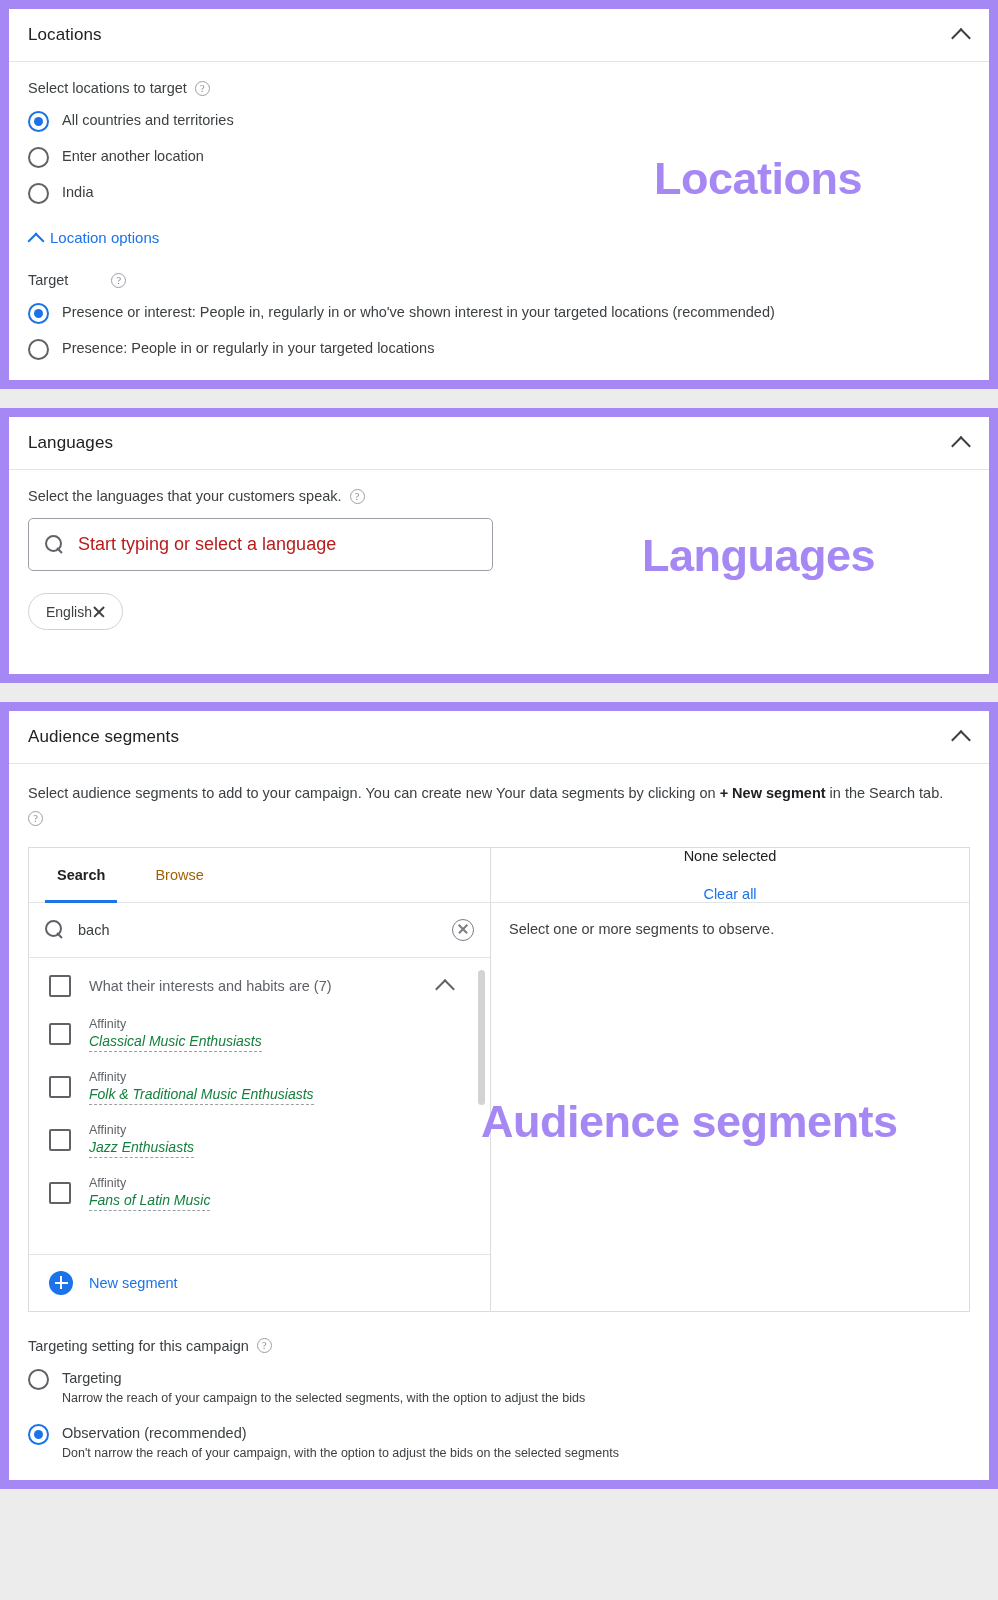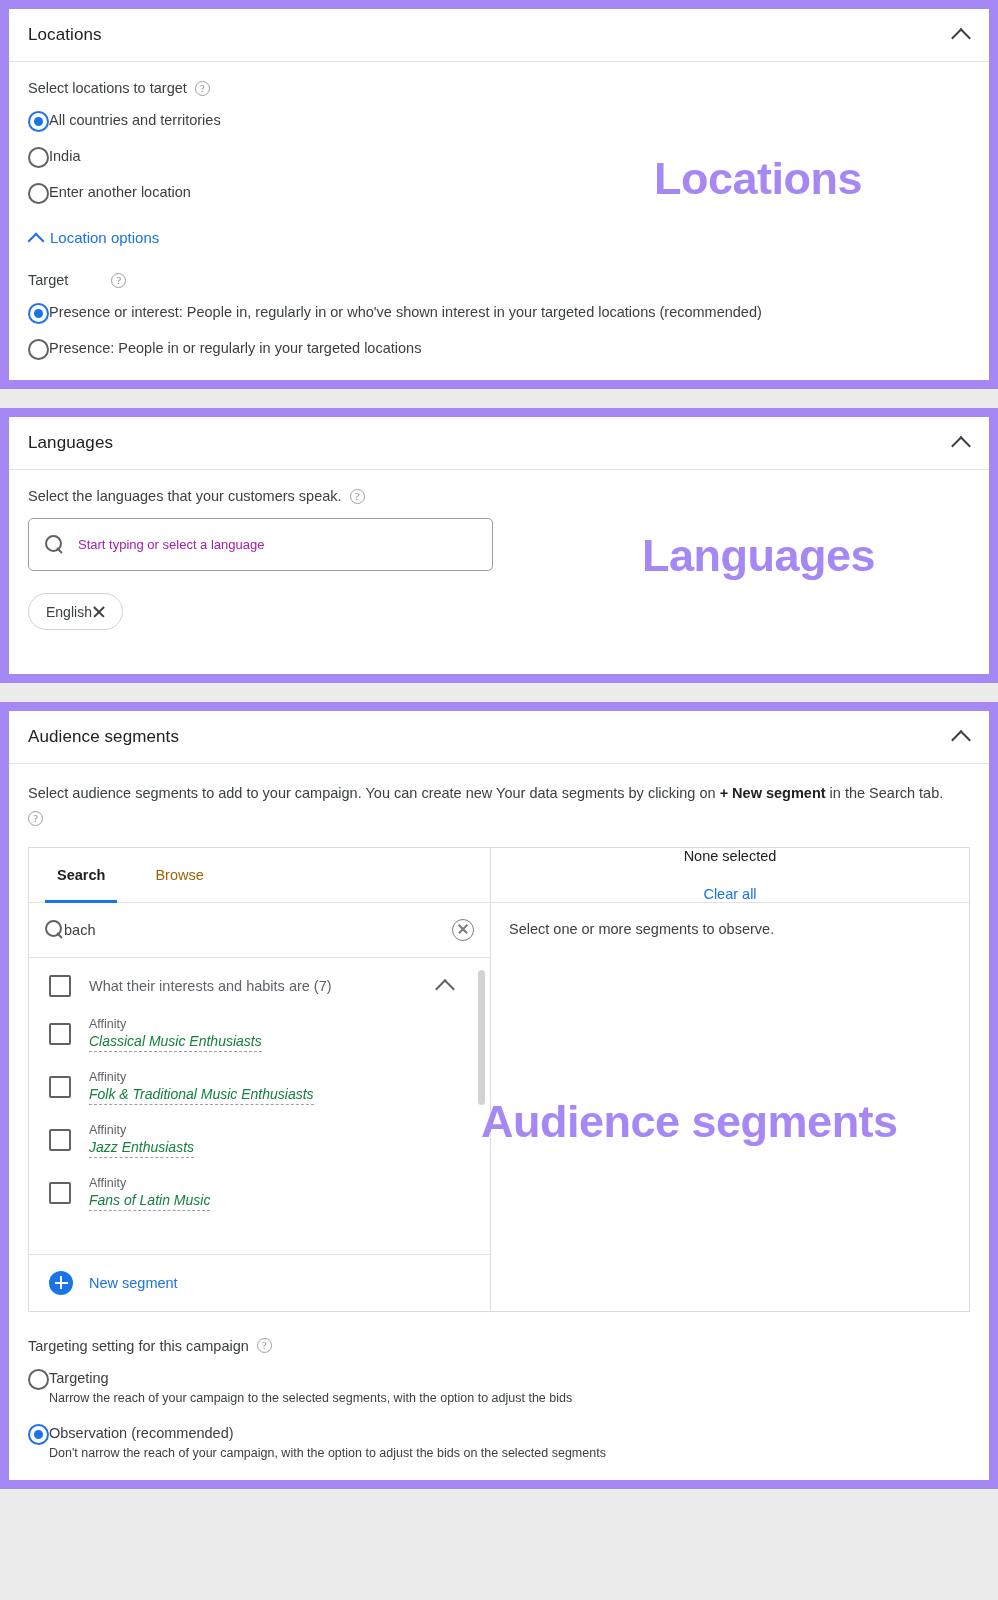--- a/index.html
+++ b/index.html
@@ -56,21 +56,21 @@
   }
   .help {
     width: 15px; height: 15px; border-radius: 50%;
     border: 1.2px solid #9aa0a6; color: #80868b;
     font-size: 10.5px; line-height: 13px; text-align: center;
     display: inline-block; flex: none;
     font-family: "Liberation Serif", serif;
   }
 
   
-  .radio-row { display:flex; align-items:flex-start; gap:0; margin-top:14px; }
+  .radio-row { display:flex; align-items:flex-start; gap:13px; margin-top:14px; }
   .radio {
     width: 21px; height: 21px; border-radius: 50%;
     border: 2px solid #5f6368; flex: none; position: relative;
     background: #fff; margin-top: 1px;
   }
   .radio.on { border-color: #1a73e8; }
   .radio.on:after {
     content:""; position:absolute; left:4px; top:4px;
     width: 9px; height: 9px; border-radius: 50%;
     background: #1a73e8;
@@ -91,21 +91,21 @@
   
   .searchbox {
     margin-top: 14px;
     width: 465px; height: 53px;
     border: 1px solid #9aa0a6; border-radius: 5px;
     display:flex; align-items:center; gap:14px; padding:0 16px;
   }
   .mag { width:19px;height:19px;flex:none;position:relative;display:inline-block; }
   .mag:before{content:"";position:absolute;left:0;top:0;width:13px;height:13px;border:2px solid #5f6368;border-radius:50%;}
   .mag:after{content:"";position:absolute;left:12px;top:12px;width:7px;height:2px;background:#5f6368;transform:rotate(45deg);transform-origin:left center;}
-  .ph { color:#a21caf; font-size:13px; }
+  .ph { color:#b91c1c; font-size:18px; }
 
   
   .chip {
     margin-top:22px; display:inline-flex; align-items:center; 
     height:37px; padding:0 17px; border:1px solid #cfd2d5; border-radius:19px;
     font-size:14px; color:#3c4043;
   }
   .xico { width:13px;height:13px;position:relative;display:inline-block; }
   .xico:before,.xico:after{content:"";position:absolute;left:0;top:6px;width:14px;height:1.7px;background:#3c4043;}
   .xico:before{transform:rotate(45deg);} .xico:after{transform:rotate(-45deg);}
@@ -117,21 +117,21 @@
   
   .picker { margin-top:20px; border:1px solid #dadce0; display:flex; height:465px; }
   .pick-left { width:462px; border-right:1px solid #dadce0; display:flex; flex-direction:column; }
   .pick-right { flex:1; display:flex; flex-direction:column; position:relative; }
 
   .tabs { display:flex; height:55px; border-bottom:1px solid #e4e4e4; padding-left:16px; gap:26px; }
   .tab { font-size:14.5px;color:#a16207;display:flex;align-items:center;padding:0 12px;position:relative; }
   .tab.active { color:#202124; font-weight:bold; }
   .tab.active:after{content:"";position:absolute;left:0;right:0;bottom:-1px;height:3px;background:#1a73e8;}
 
-  .sfield { height:55px;border-bottom:1px solid #e4e4e4;display:flex;align-items:center;padding:0 16px;}
+  .sfield { height:55px;border-bottom:1px solid #e4e4e4;display:flex;align-items:center;padding:0 16px;gap:14px; }
   .sfield .val{font-size:14.5px;color:#3c4043;flex:1;}
   .clearx{width:22px;height:22px;border-radius:50%;border:1.6px solid #7a7f85;position:relative;flex:none;}
   .clearx:before,.clearx:after{content:"";position:absolute;left:3.5px;top:8.5px;width:12px;height:1.6px;background:#7a7f85;}
   .clearx:before{transform:rotate(45deg);}.clearx:after{transform:rotate(-45deg);}
 
   .seglist { flex:1; overflow:hidden; position:relative; padding-top:6px; }
   .sbar { position:absolute; right:5px; top:12px; width:7px; height:135px; background:#d3d3d3; border-radius:4px; }
 
   .grp-row { display:flex;align-items:center;gap:18px;padding:11px 16px 11px 20px; }
   .cb { width:22px;height:22px;border:2px solid #5f6368;border-radius:2px;flex:none;background:#fff; }
@@ -183,25 +183,25 @@
           <span>Select locations to target</span>
           <span class="help">?</span>
         </div>
 
         <div class="radio-row">
           <span class="radio on"></span>
           <span class="radio-label">All countries and territories</span>
         </div>
         <div class="radio-row">
           <span class="radio"></span>
+          <span class="radio-label">Enter another location</span>
+        </div>
+        <div class="radio-row">
+          <span class="radio"></span>
           <span class="radio-label">India</span>
-        </div>
-        <div class="radio-row">
-          <span class="radio"></span>
-          <span class="radio-label">Enter another location</span>
         </div>
 
         <div class="linkrow">
           <span class="chev-sm"></span>
           <span class="link">Location options</span>
         </div>
 
         <div class="lbl" style="margin-top:26px;gap:43px;">
           <span>Target</span>
           <span class="help">?</span>

